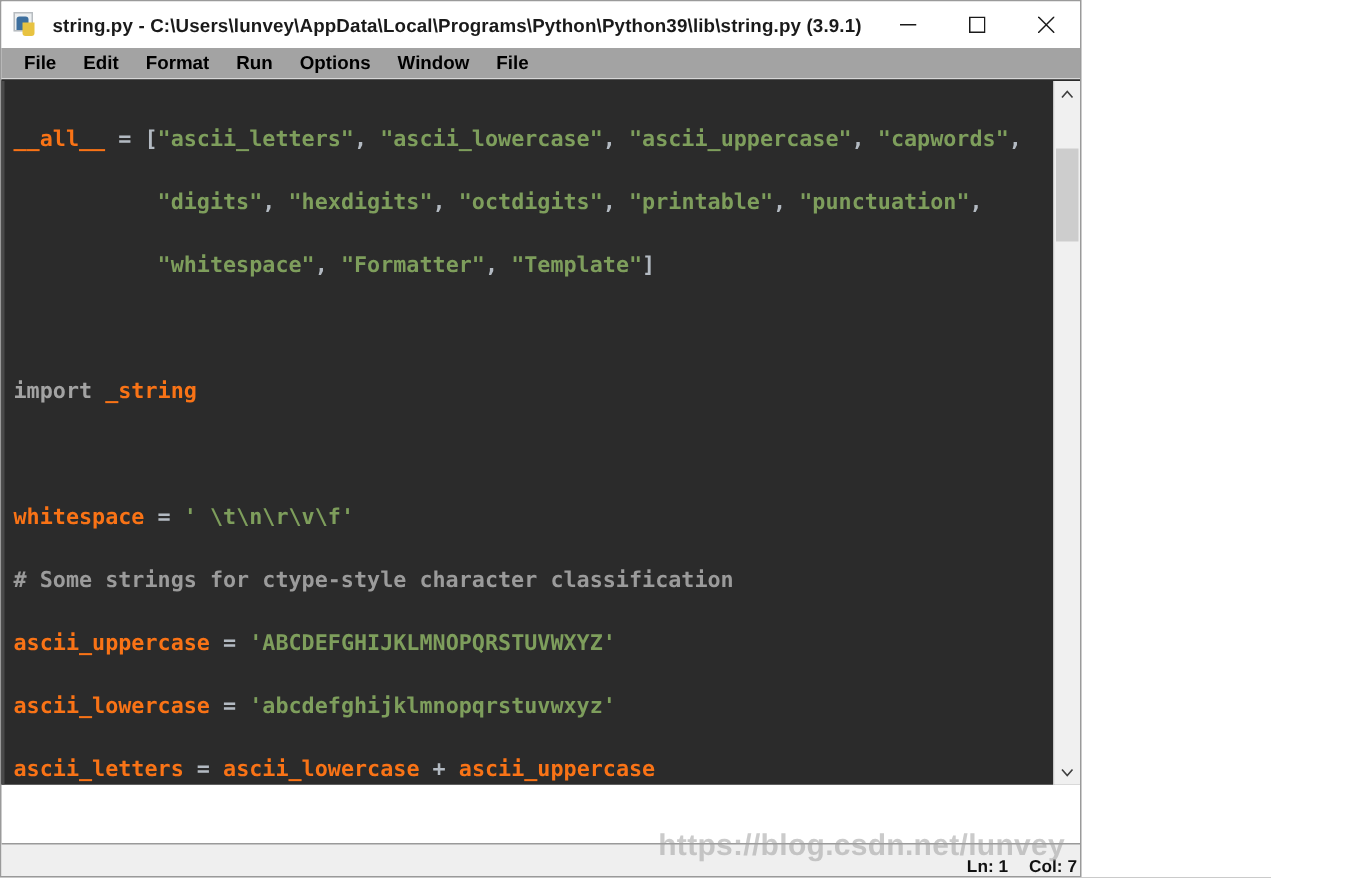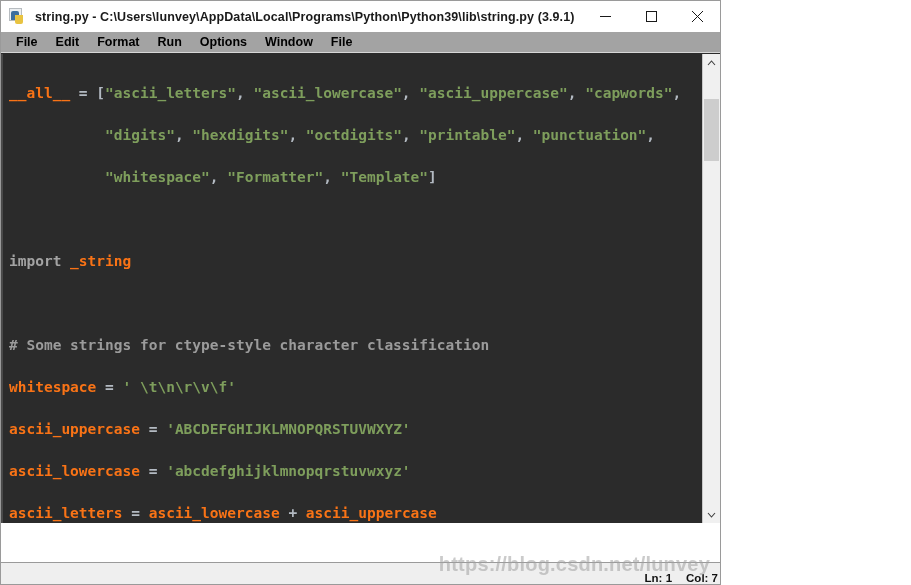--- a/index.html
+++ b/index.html
@@ -210,22 +210,22 @@
   <div id="bodyrow">
 
     <div id="editor">
       <div id="codearea">
 <div class="ln"><span class="id">__all__</span><span class="pn"> = [</span><span class="str">"ascii_letters"</span><span class="pn">, </span><span class="str">"ascii_lowercase"</span><span class="pn">, </span><span class="str">"ascii_uppercase"</span><span class="pn">, </span><span class="str">"capwords"</span><span class="pn">,</span></div>
 <div class="ln"><span class="pn">           </span><span class="str">"digits"</span><span class="pn">, </span><span class="str">"hexdigits"</span><span class="pn">, </span><span class="str">"octdigits"</span><span class="pn">, </span><span class="str">"printable"</span><span class="pn">, </span><span class="str">"punctuation"</span><span class="pn">,</span></div>
 <div class="ln"><span class="pn">           </span><span class="str">"whitespace"</span><span class="pn">, </span><span class="str">"Formatter"</span><span class="pn">, </span><span class="str">"Template"</span><span class="pn">]</span></div>
 <div class="ln"> </div>
 <div class="ln"><span class="kw">import</span><span class="id"> _string</span></div>
 <div class="ln"> </div>
+<div class="ln"><span class="id">whitespace</span><span class="pn"> = </span><span class="str">' \t\n\r\v\f'</span></div>
 <div class="ln"><span class="cmt"># Some strings for ctype-style character classification</span></div>
-<div class="ln"><span class="id">whitespace</span><span class="pn"> = </span><span class="str">' \t\n\r\v\f'</span></div>
 <div class="ln"><span class="id">ascii_uppercase</span><span class="pn"> = </span><span class="str">'ABCDEFGHIJKLMNOPQRSTUVWXYZ'</span></div>
 <div class="ln"><span class="id">ascii_lowercase</span><span class="pn"> = </span><span class="str">'abcdefghijklmnopqrstuvwxyz'</span></div>
 <div class="ln"><span class="id">ascii_letters</span><span class="pn"> = </span><span class="id">ascii_lowercase</span><span class="pn"> + </span><span class="id">ascii_uppercase</span></div>
 <div class="ln"><span class="id">digits</span><span class="pn"> = </span><span class="str">'0123456789'</span></div>
 
 
 
 
 
 

